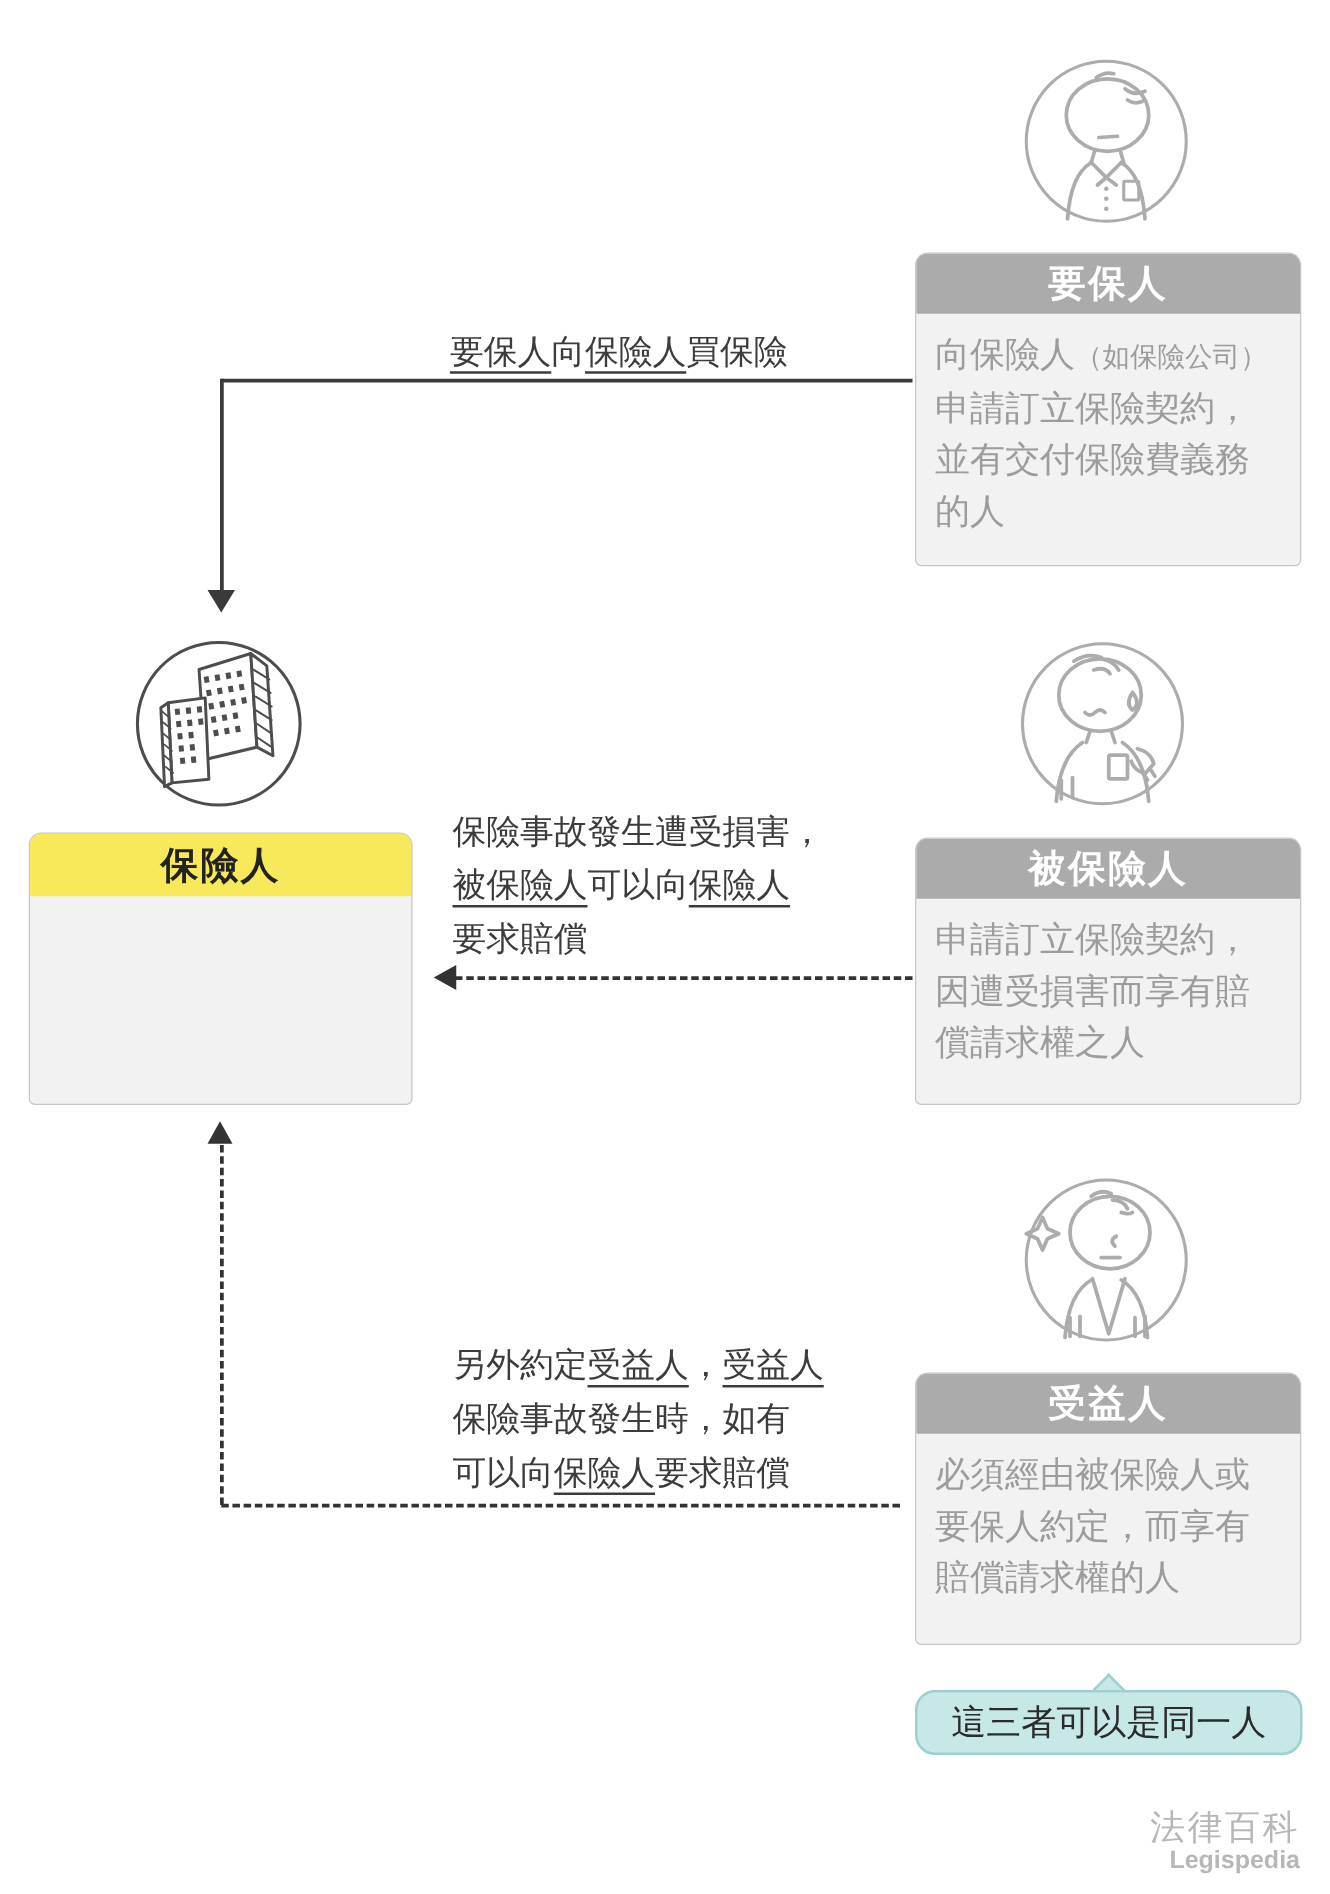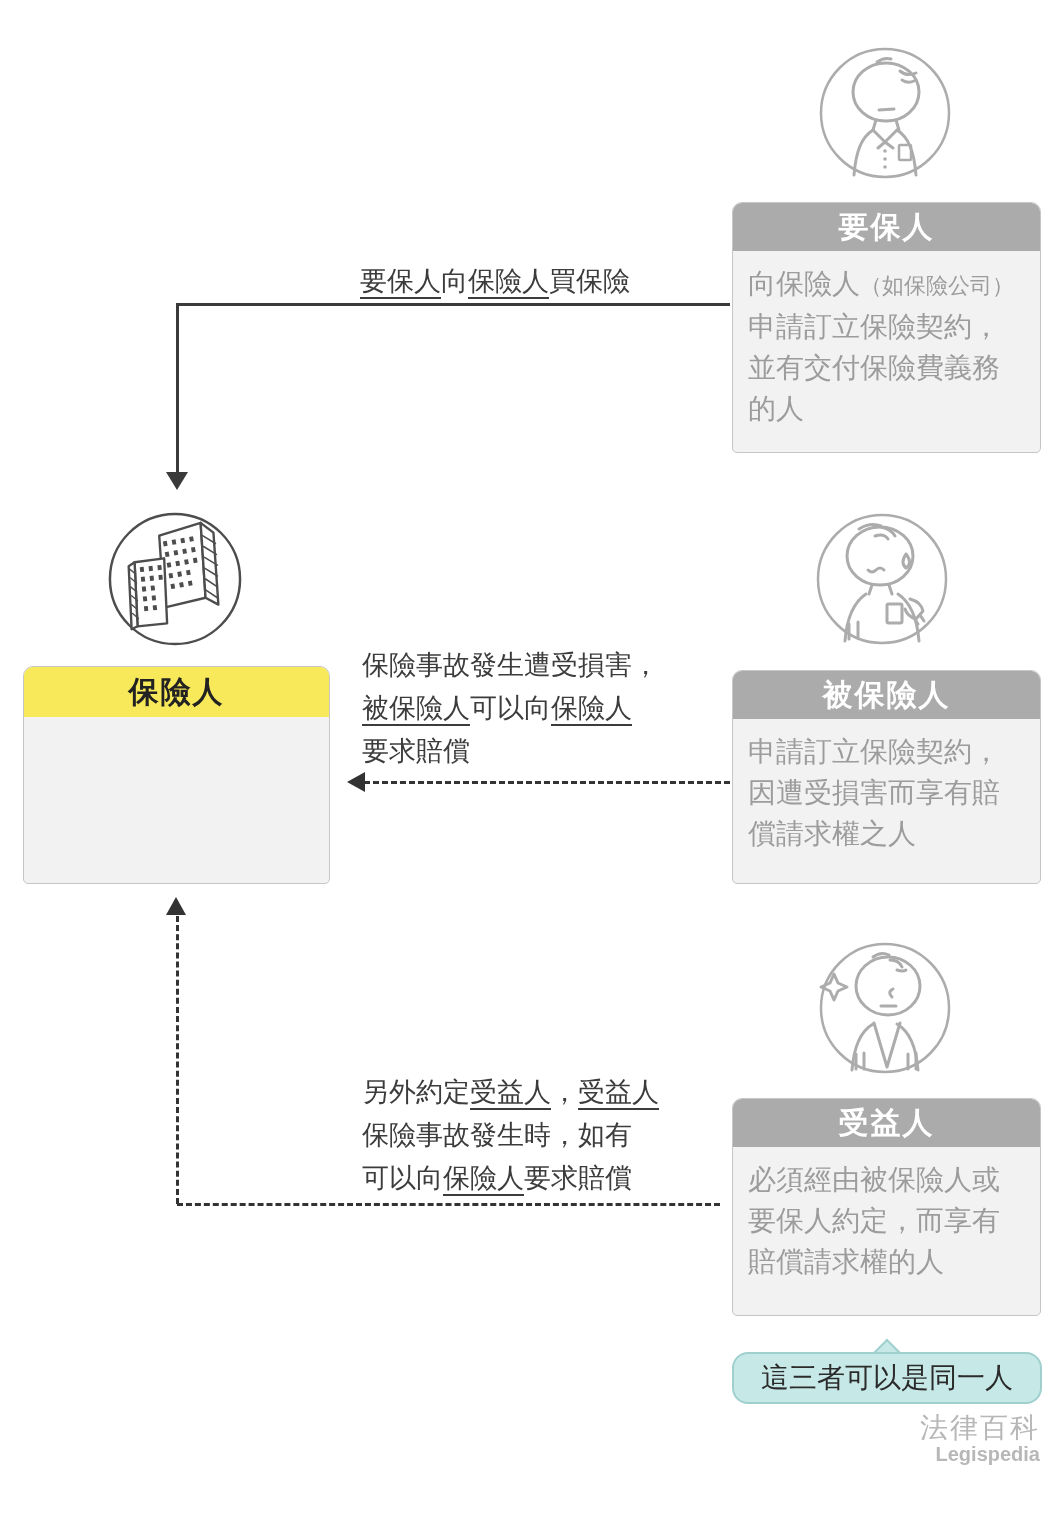--- a/index.html
+++ b/index.html
@@ -31,21 +31,21 @@
   .avatar{position:absolute;}
   .avatar svg{display:block;}
   
   .callout{position:absolute;left:732px;top:1352px;width:310px;height:52px;}
   .callout-tail{position:absolute;left:50%;top:-9px;width:19px;height:19px;background:#C6E8E7;
     border-top:2px solid #9FD0CE;border-left:2px solid #9FD0CE;transform:translateX(-50%) rotate(45deg);}
   .callout-box{position:relative;z-index:1;width:100%;height:100%;box-sizing:border-box;background:#C6E8E7;
     border:2px solid #9FD0CE;border-radius:16px;display:flex;align-items:center;justify-content:center;
     font-size:28px;color:#2B2B2B;}
   
-  .logo{position:absolute;right:24px;top:1412px;text-align:right;color:#B7B7B7;}
+  .logo{position:absolute;right:24px;top:1446px;text-align:right;color:#B7B7B7;}
   .logo-title{font-size:28px;letter-spacing:2px;line-height:32px;}
   .logo-sub{font-size:20px;font-weight:bold;line-height:20px;}
 </style>
 </head>
 <body>
 
 <div id="stage">
 
   <div class="avatar" style="left:818px;top:46px;">
     <svg width="134" height="134" viewBox="0 0 134 134">

